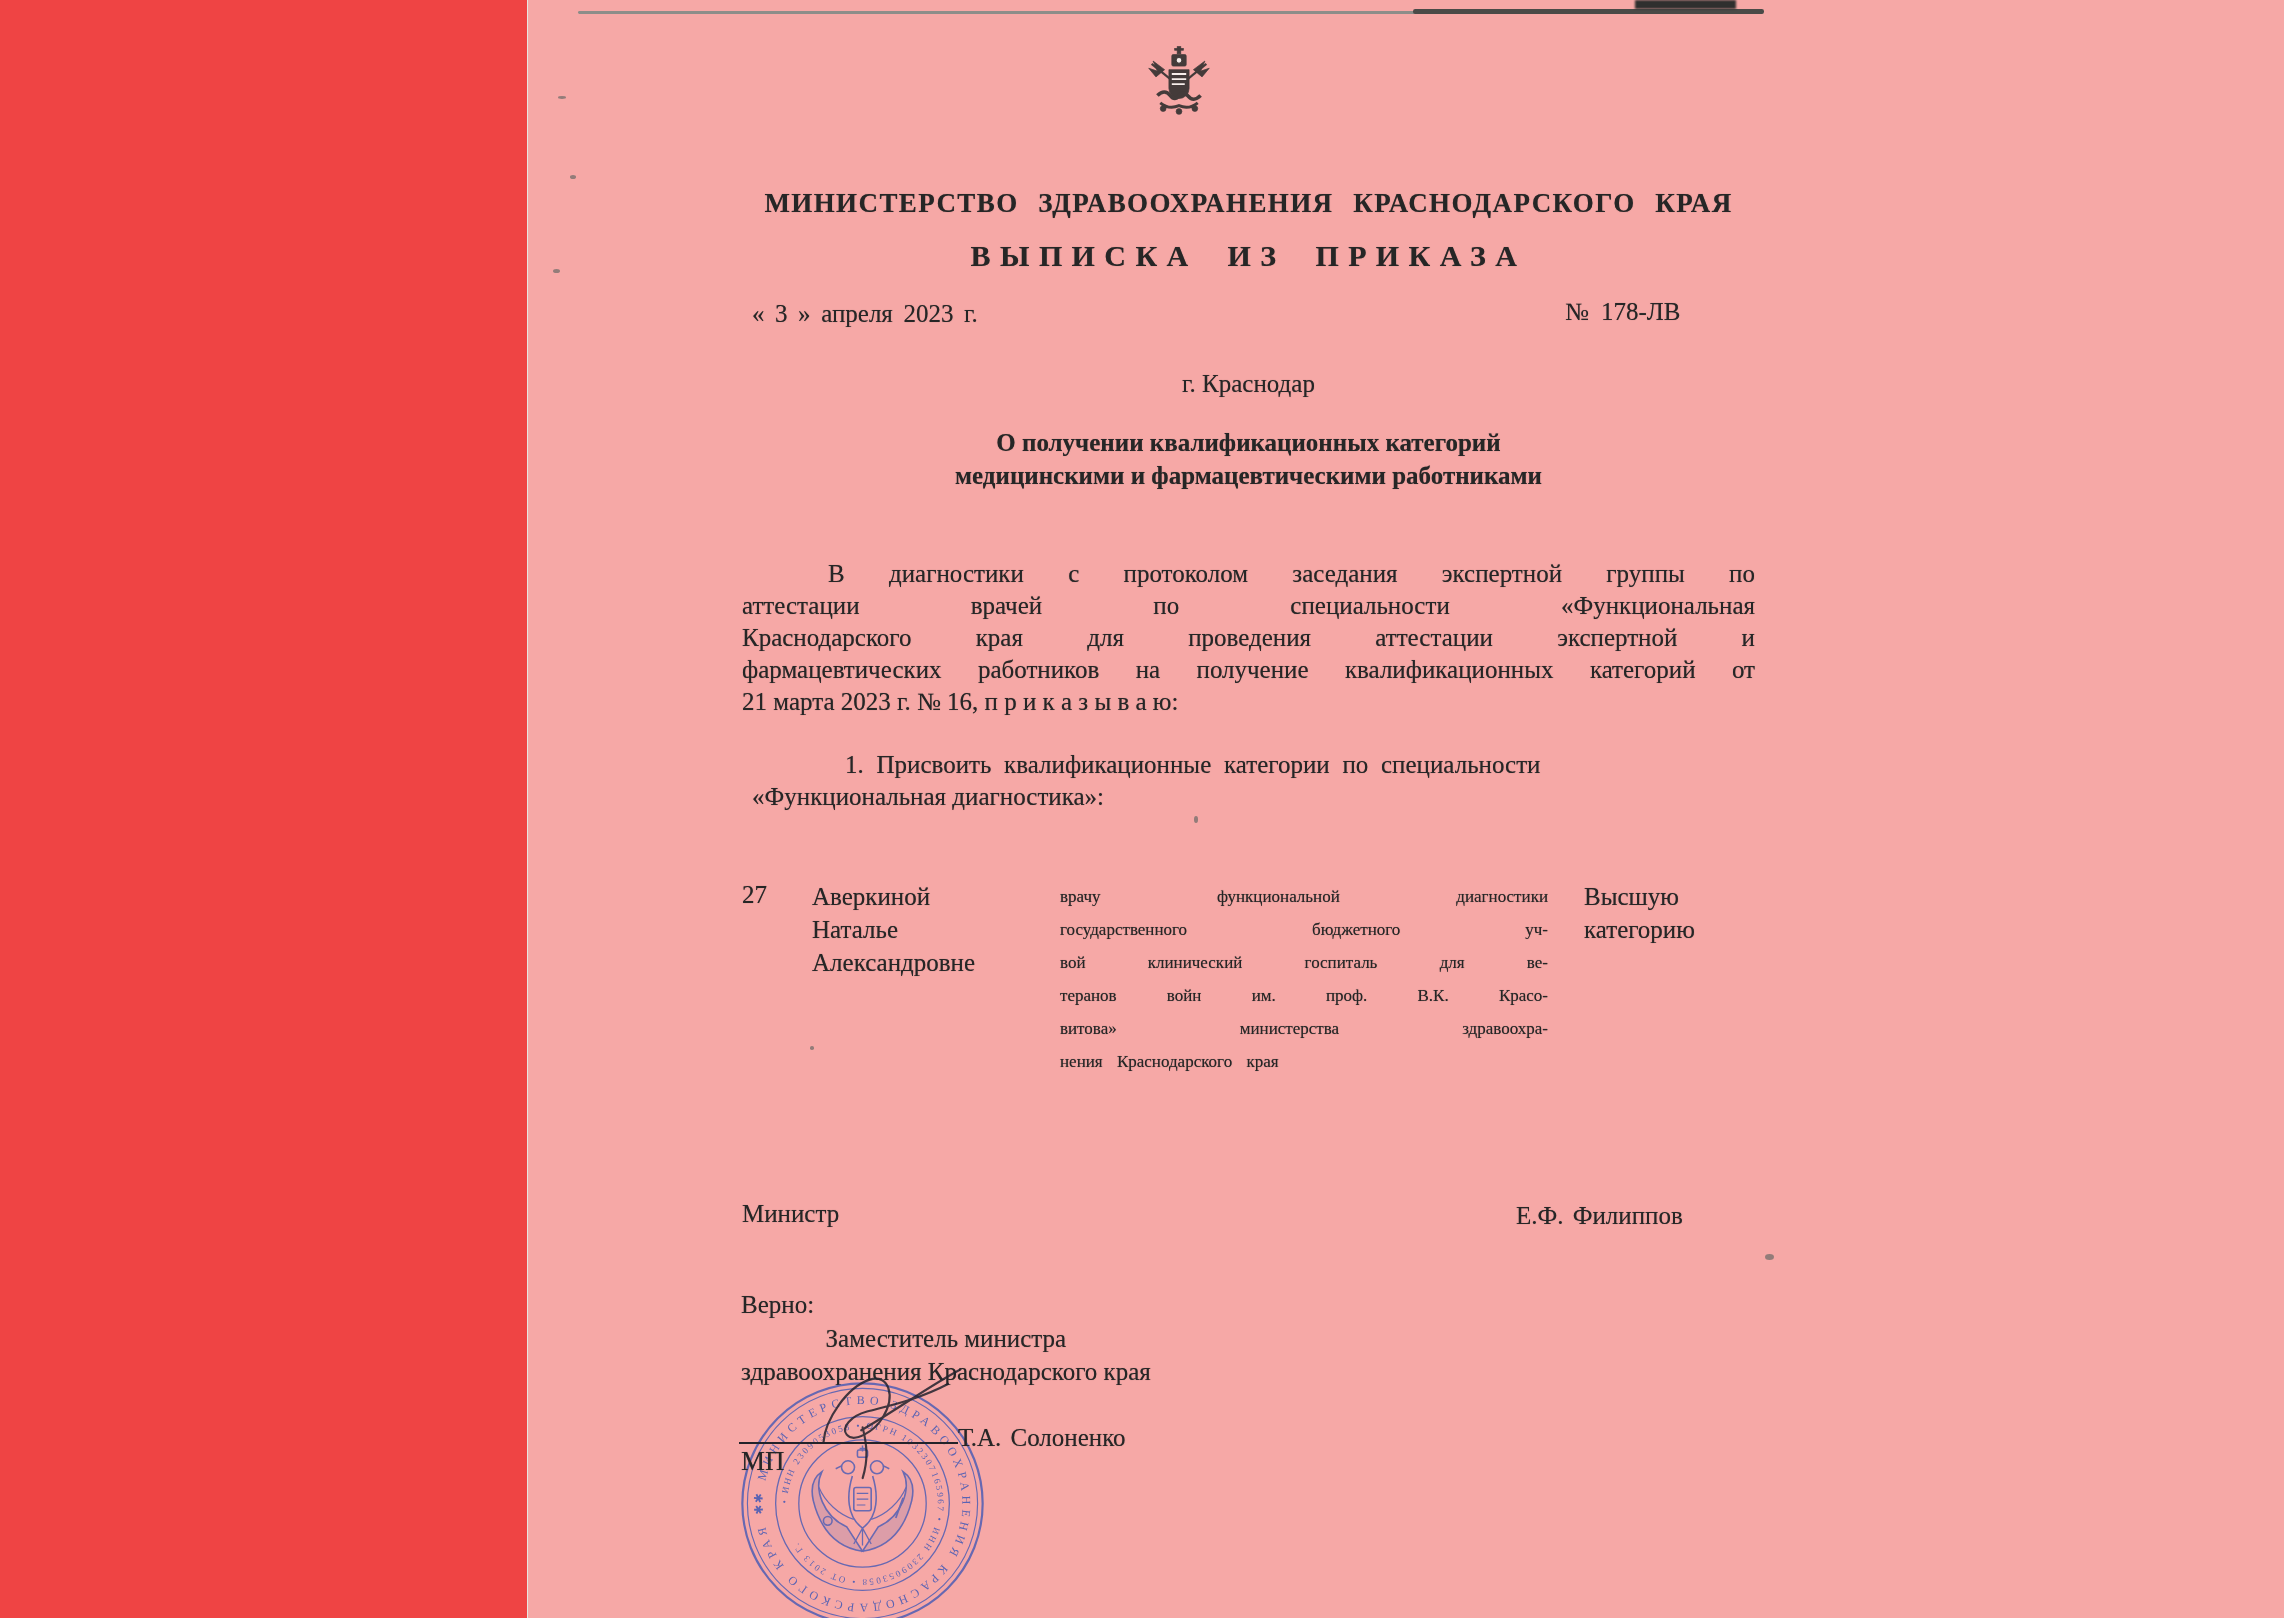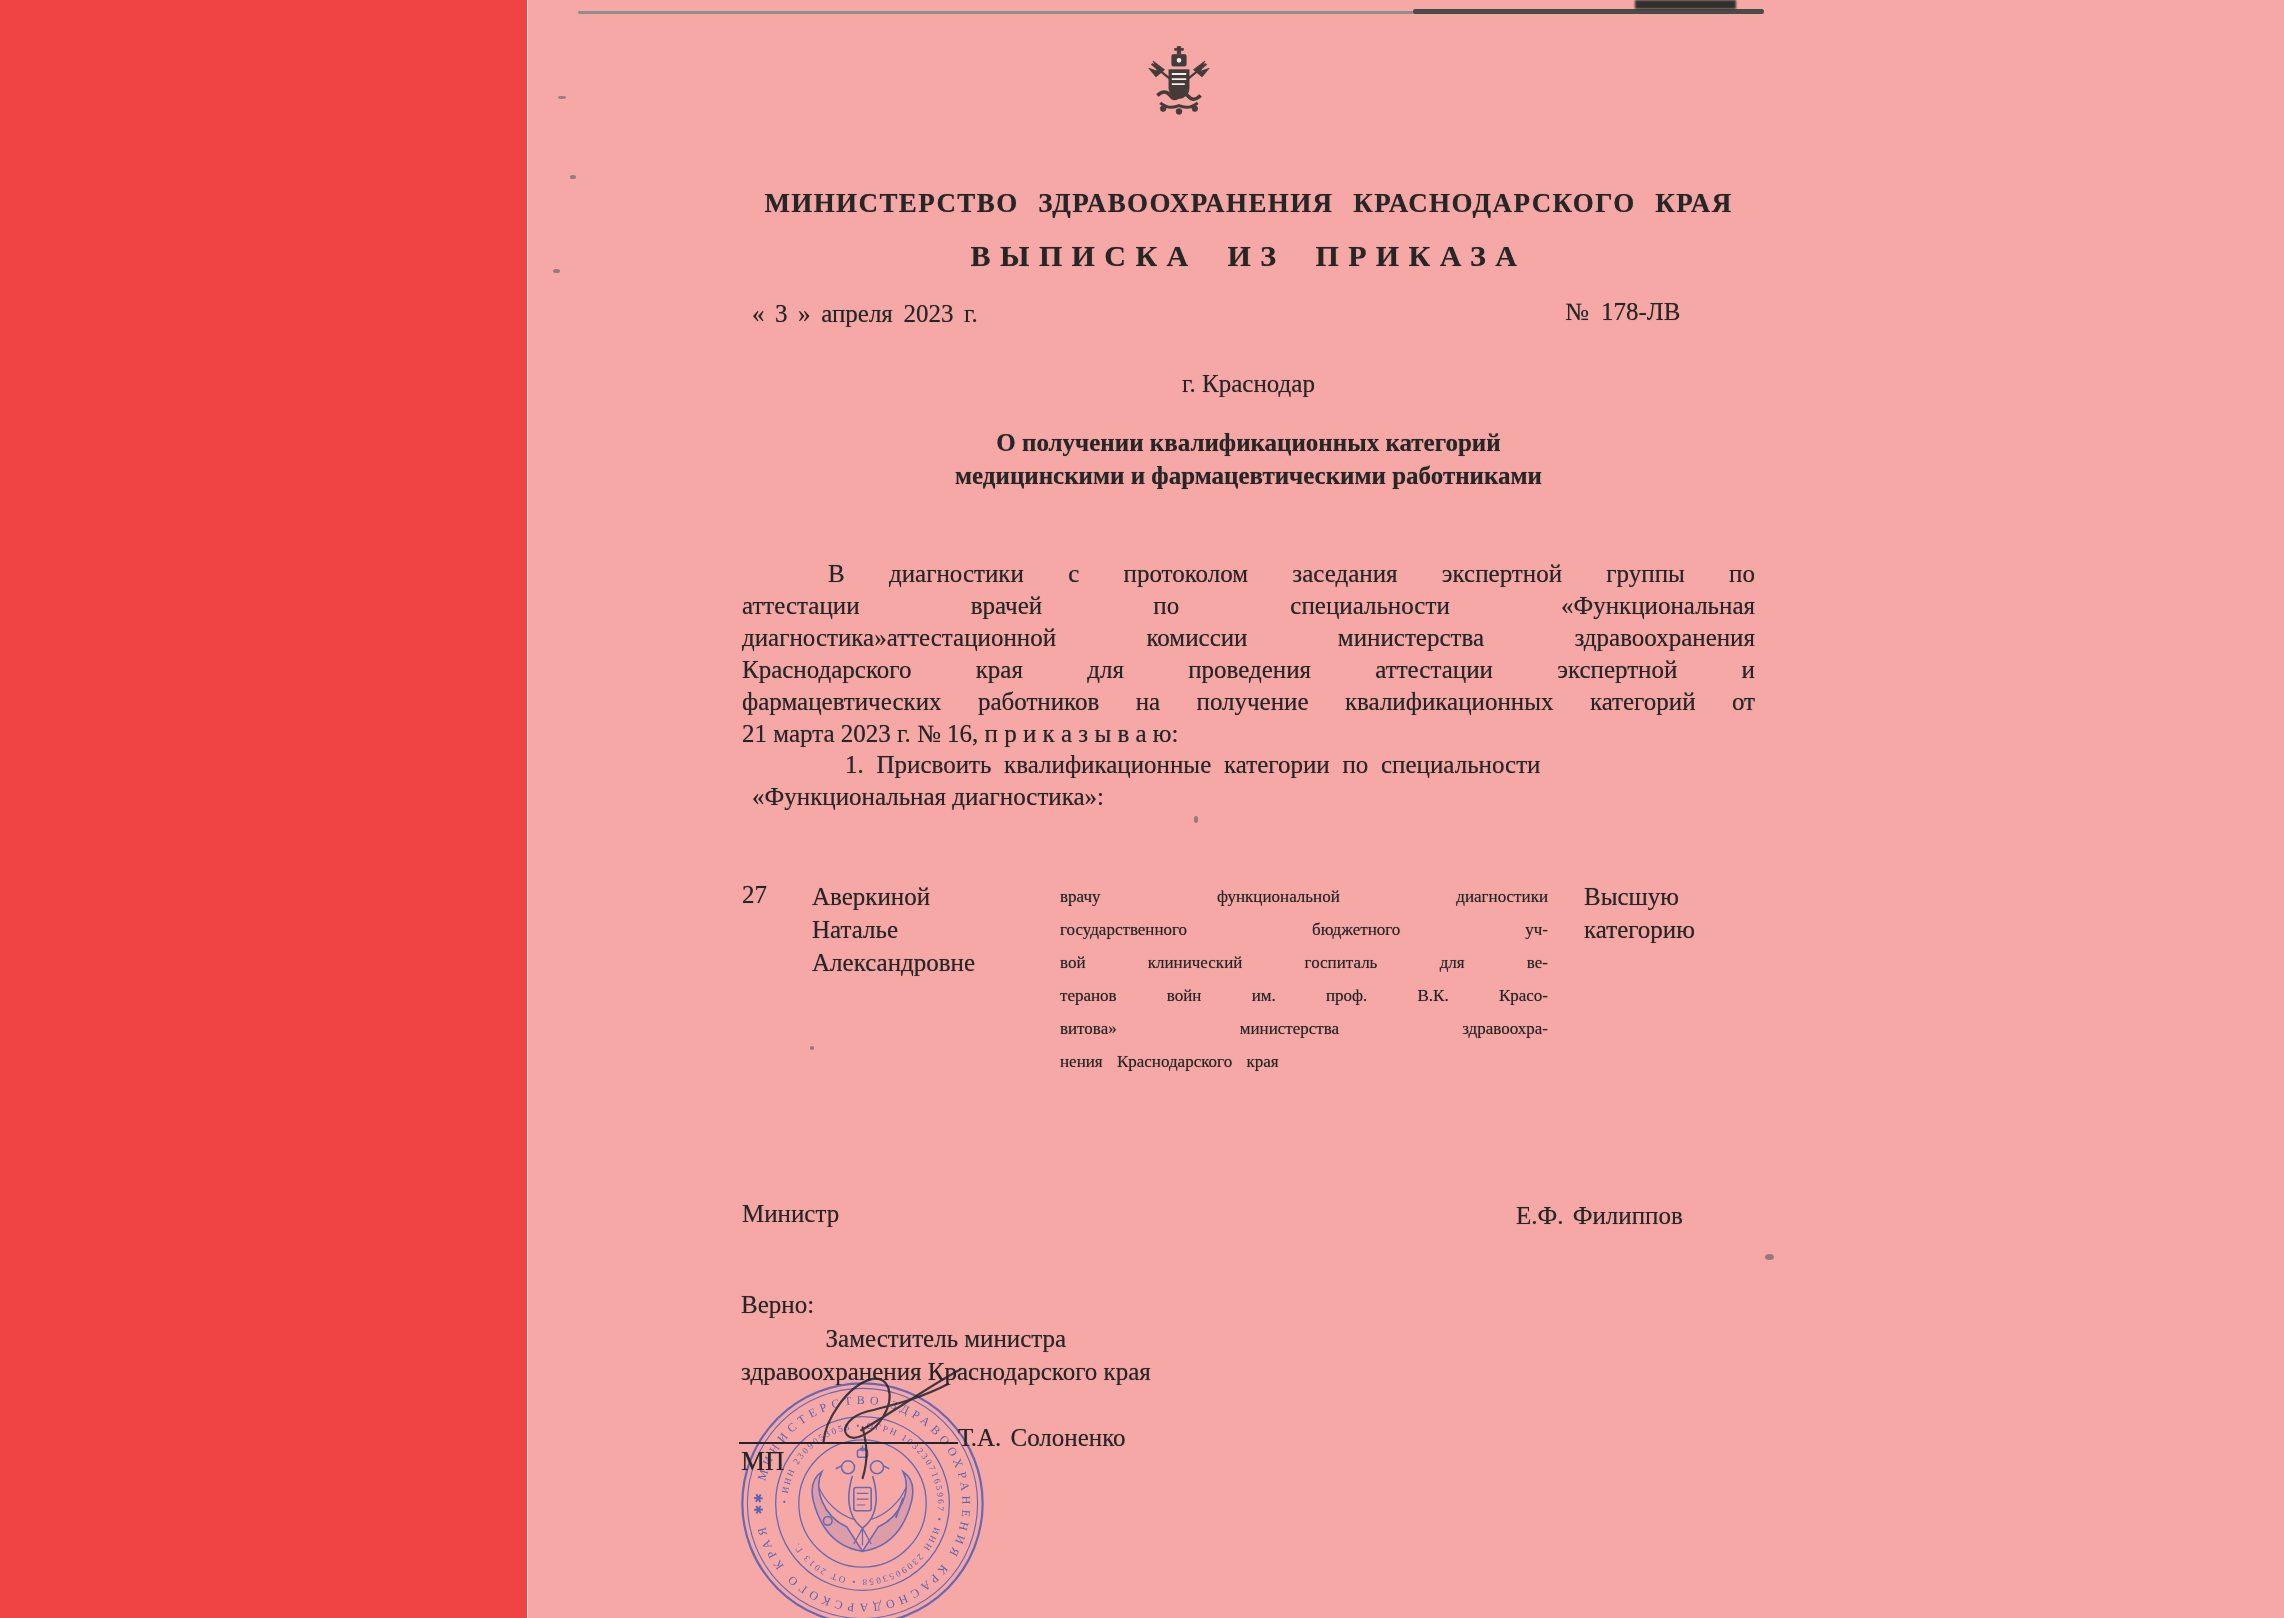--- a/index.html
+++ b/index.html
@@ -98,21 +98,20 @@
   <div class="txt cityline">г. Краснодар</div>
 
   <div class="titleblock">
     <div>О получении квалификационных категорий</div>
     <div>медицинскими и фармацевтическими работниками</div>
   </div>
 
   <div class="para">
     <div class="pline first">В диагностики с протоколом заседания экспертной группы по</div>
     <div class="pline">аттестации врачей по специальности «Функциональная</div>
-    <div class="pline">диагностика»аттестационной комиссии министерства здравоохранения</div>
     <div class="pline">Краснодарского края для проведения аттестации экспертной и</div>
     <div class="pline">фармацевтических работников на получение квалификационных категорий от</div>
     <div class="pline plain">21 марта 2023 г. № 16, п р и к а з ы в а ю:</div>
   </div>
 
   <div class="item1">
     <div class="i1">1. Присвоить квалификационные категории по специальности</div>
     <div class="i2">«Функциональная диагностика»:</div>
   </div>
 

